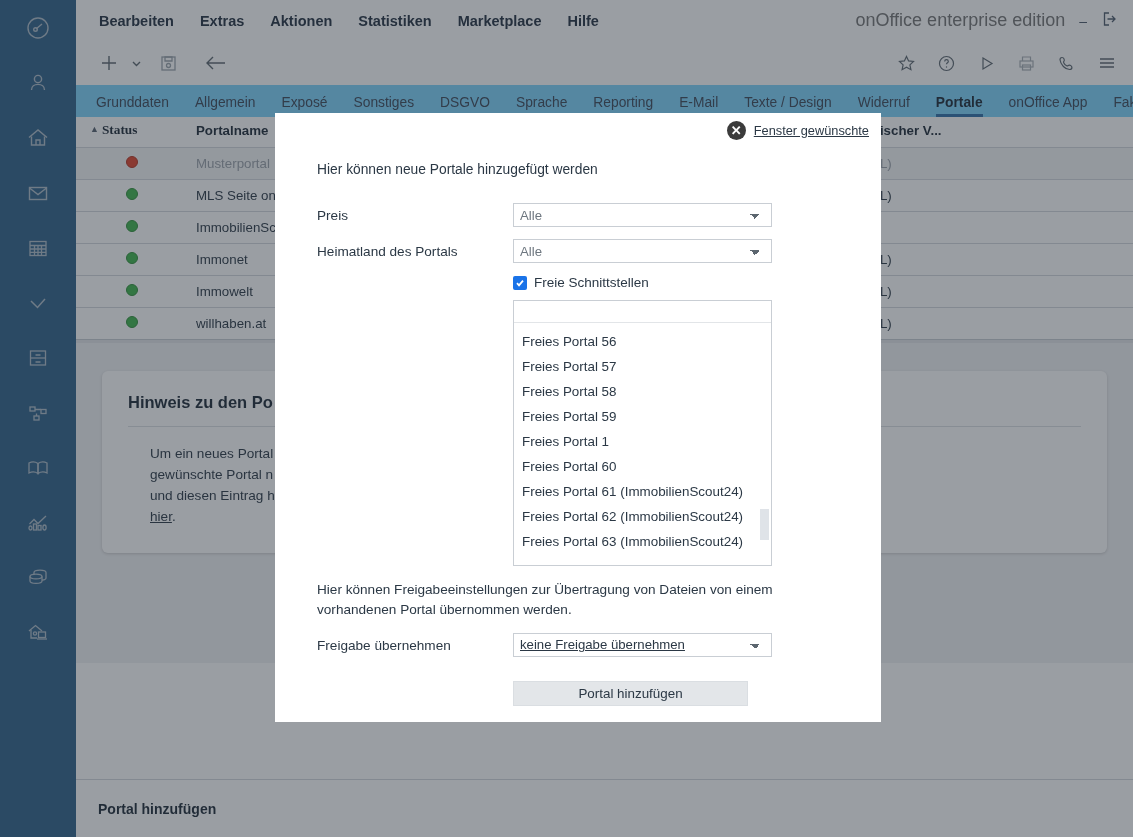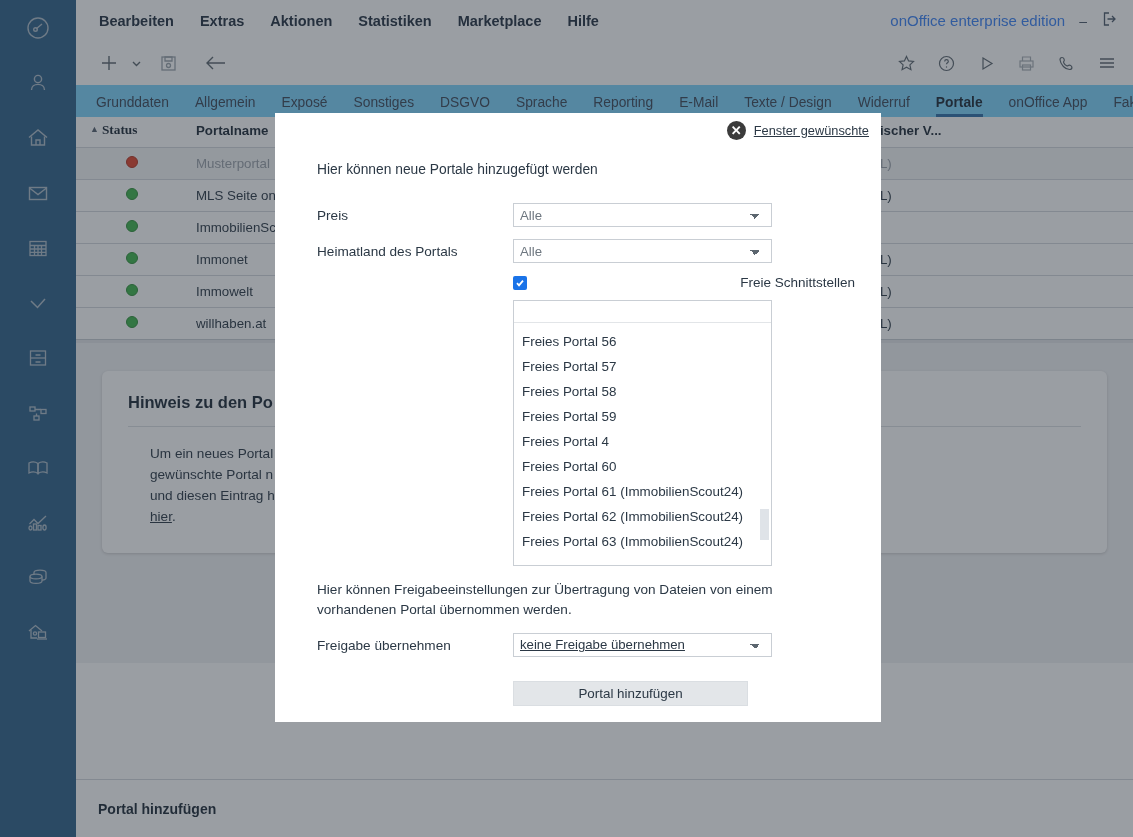--- a/index.html
+++ b/index.html
@@ -47,21 +47,21 @@
   }
   .menu-row { display: flex; align-items: center; padding-left: 23px; gap: 26px; }
   .menu-item {
     font-size: 14.5px; font-weight: bold; color: #233040;
     cursor: pointer; white-space: nowrap;
   }
   .topbar-right {
     position: absolute; right: 14px; top: 0; height: 41px;
     display: flex; align-items: center; gap: 12px;
   }
-  .edition-label { font-size: 15px; color: #3b82f6; white-space: nowrap; }
+  .edition-label { font-size: 18px; color: #737373; white-space: nowrap; }
   .dash { font-size: 14px; color: #4c5a6b; padding: 0 2px; cursor: pointer;}
   .logout-ic { cursor: pointer; display:block; }
 
   
   #toolbar {
     position: relative; height: 44px;
     background: #ffffff;
     display: flex; align-items: center;
   }
   .tb-left { display: flex; align-items: center; padding-left: 22px; gap: 10px; }
@@ -200,21 +200,21 @@
     background-image:
       linear-gradient(45deg, transparent 50%, #5c666f 50%),
       linear-gradient(135deg, #5c666f 50%, transparent 50%);
     background-position: calc(100% - 16px) 10px, calc(100% - 11px) 10px;
     background-size: 5px 5px, 5px 5px;
     background-repeat: no-repeat;
     cursor: pointer;
   }
   select.mselect.dark { color: #2b3845; text-decoration: underline; }
 
-  .checkrow { display: flex; align-items: center; gap: 7px; margin: 9px 0 10px 196px; justify-content: space-between; }
+  .checkrow { display: flex; align-items: center; gap: 7px; margin: 9px 0 10px 196px; }
   .cbox {
     width: 14px; height: 14px; border-radius: 2px;
     background: #1a73e8;
     display: flex; align-items: center; justify-content: center;
     cursor: pointer;
   }
   .cbox svg { display:block; }
   .checklbl { font-size: 13.5px; color: #2b3845; }
 
   .listbox {
@@ -597,21 +597,21 @@
 
       <div class="listbox">
         <div class="lb-search">
           <input type="text" placeholder="" style="">
         </div>
         <div class="lb-list">
           <div class="lb-item">Freies Portal 56</div>
           <div class="lb-item">Freies Portal 57</div>
           <div class="lb-item">Freies Portal 58</div>
           <div class="lb-item">Freies Portal 59</div>
-          <div class="lb-item">Freies Portal 4</div>
+          <div class="lb-item">Freies Portal 1</div>
           <div class="lb-item">Freies Portal 60</div>
           <div class="lb-item">Freies Portal 61 (ImmobilienScout24)</div>
           <div class="lb-item">Freies Portal 62 (ImmobilienScout24)</div>
           <div class="lb-item">Freies Portal 63 (ImmobilienScout24)</div>
           <div class="lb-scroll">
             <div class="lb-thumb"></div>
           </div>
         </div>
       </div>
 

